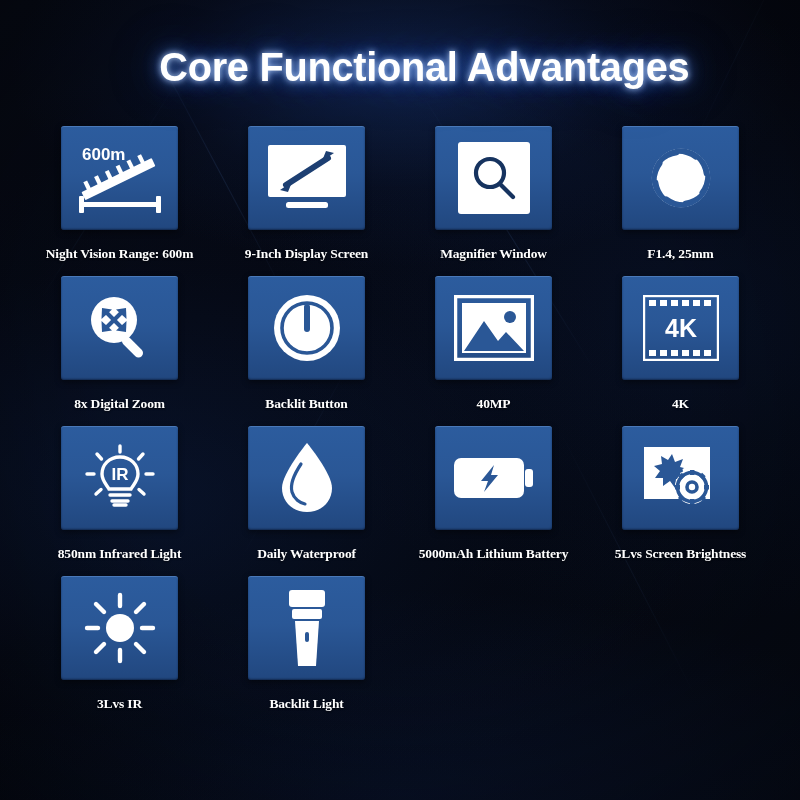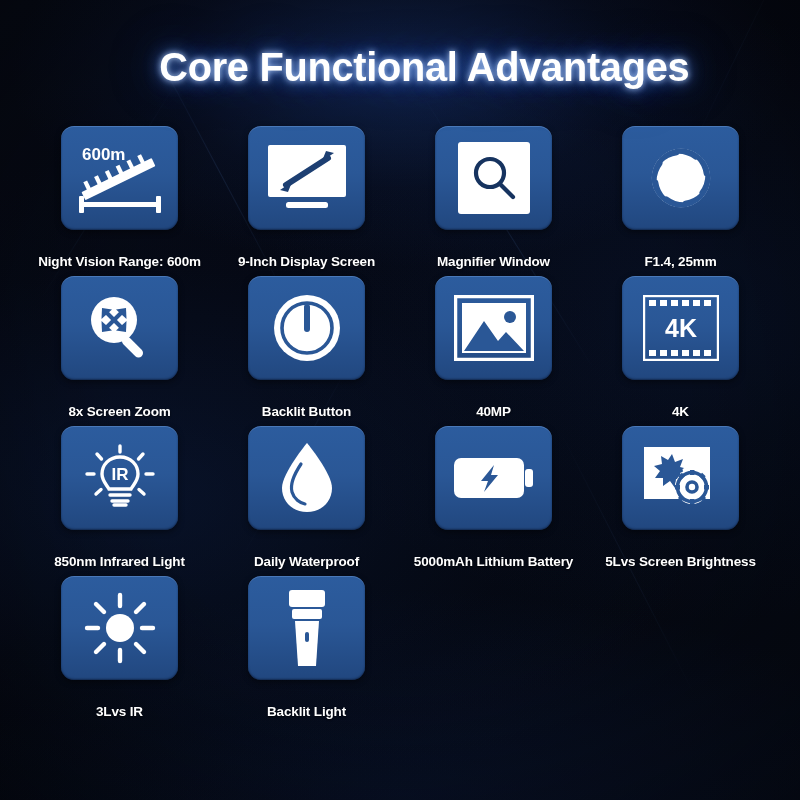--- a/index.html
+++ b/index.html
@@ -83,42 +83,42 @@
     z-index: 4;
   }
   .cell {
     display: flex;
     flex-direction: column;
     align-items: center;
   }
   .tile {
     width: 117px;
     height: 104px;
-    border-radius: 13px;
+    border-radius: 3px;
     background: linear-gradient(180deg, #2c5c9e 0%, #2a5796 46%, #21477f 100%);
     box-shadow:
       inset 0 1px 0 rgba(150,195,255,0.30),
       inset 0 -1px 2px rgba(6,16,40,0.55),
       0 2px 6px rgba(0,0,0,0.45);
     display: flex;
     align-items: center;
     justify-content: center;
     position: relative;
   }
   .tile svg { display: block; }
   .label {
-    margin-top: 24px;
+    margin-top: 16px;
     font-size: 13.5px;
     font-weight: bold;
     color: #ffffff;
     text-align: center;
     white-space: nowrap;
     letter-spacing: -0.15px;
     text-shadow: 0 1px 2px rgba(0,0,0,0.7);
-    font-family: Liberation Sans, sans-serif;
+    font-family: Liberation Serif, serif;
   }
 </style>
 </head>
 <body>
 
 <div id="poster">
 
   <div class="streak s1"></div>
   <div class="streak s2"></div>
   <div class="streak s3"></div>
@@ -219,21 +219,21 @@
             <line x1="40" y1="20" x2="22" y2="38"></line>
           </g>
           <g fill="#2a5796">
             <path d="M19 17 L29 18.5 L18.5 28 Z"></path>
             <path d="M43 17 L33 18.5 L43.5 28 Z"></path>
             <path d="M19 41 L29 39.5 L18.5 30 Z"></path>
             <path d="M43 41 L33 39.5 L43.5 30 Z"></path>
           </g>
         </svg>
       </div>
-      <div class="label">8x Screen Zoom</div>
+      <div class="label">8x Digital Zoom</div>
     </div>
 
     <div class="cell">
       <div class="tile">
         <svg width="74" height="74" viewBox="0 0 74 74">
           <circle cx="37" cy="37" r="33" fill="#ffffff"></circle>
           <circle cx="37" cy="37" r="25" fill="none" stroke="#2a5796" stroke-width="3.6"></circle>
           <path d="M37 16 L37 38" stroke="#2a5796" stroke-width="6" stroke-linecap="round"></path>
           <path d="M37 16 L37 38" stroke="#ffffff" stroke-width="0"></path>
           <path d="M23 22 A22 22 0 1 0 51 22" fill="none" stroke="#ffffff" stroke-width="0"></path>

